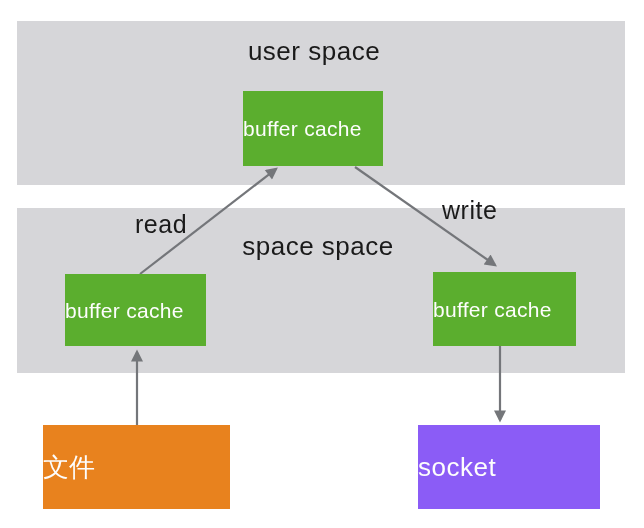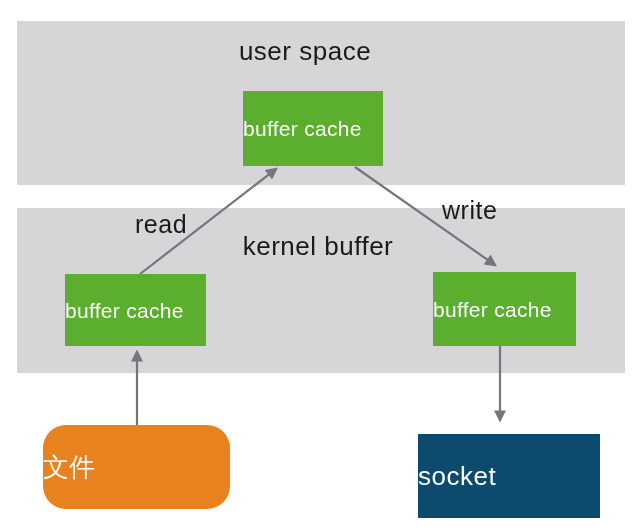--- a/index.html
+++ b/index.html
@@ -22,21 +22,21 @@
   .band-kernel { top: 208px; height: 165px; }
   .band-label {
     position: absolute;
     width: 608px;
     text-align: center;
     font-size: 26px;
     color: #1a1a1a;
     letter-spacing: 0.5px;
     line-height: 1;
   }
-  .band-label-user   { left: 1px; top: 38px; }
+  .band-label-user   { left: 10px; top: 38px; }
   .band-label-kernel { left: 14px; top: 233px; }
   .node {
     position: absolute;
     display: flex;
     align-items: center;
     justify-content: flex-start;
     color: #fdfdfd;
     line-height: 1;
   }
   .node-bc { font-size: 21px; letter-spacing: 0.3px; }
@@ -64,21 +64,21 @@
 </style>
 </head>
 <body>
 
 <div class="canvas">
 
   <div class="band band-user" style="background-color: rgb(214, 214, 217);"></div>
   <div class="band band-kernel" style="background-color: rgb(214, 214, 217);"></div>
 
   <div class="band-label band-label-user" style="color: rgb(26, 26, 26);">user space</div>
-  <div class="band-label band-label-kernel" style="color: rgb(26, 26, 26);">kernel buffer</div>
+  <div class="band-label band-label-kernel" style="color: rgb(26, 26, 26);">space space</div>
 
   <svg class="arrows" width="644" height="528" viewBox="0 0 644 528" xmlns="http://www.w3.org/2000/svg">
     <defs>
       <marker id="arrowhead" markerUnits="userSpaceOnUse" markerWidth="14" markerHeight="12" viewBox="0 0 10 10" refX="8" refY="5" orient="auto">
         <path d="M0,0 L10,5 L0,10 Z" style="fill: rgb(116, 118, 122);"></path>
       </marker>
     </defs>
     <line class="arrow-line" x1="140" y1="274" x2="276" y2="169" marker-end="url(#arrowhead)" style="stroke: rgb(116, 118, 122);"></line>
     <line class="arrow-line" x1="355" y1="167" x2="495" y2="265" marker-end="url(#arrowhead)" style="stroke: rgb(116, 118, 122);"></line>
     <line class="arrow-line" x1="137" y1="425" x2="137" y2="352" marker-end="url(#arrowhead)" style="stroke: rgb(116, 118, 122);"></line>
@@ -90,24 +90,24 @@
   </div>
 
   <div class="node node-bc node-bc-left" style="background-color: rgb(91, 174, 46); color: rgb(253, 253, 253);">
     <span>buffer cache</span>
   </div>
 
   <div class="node node-bc node-bc-right" style="background-color: rgb(91, 174, 46); color: rgb(253, 253, 253);">
     <span>buffer cache</span>
   </div>
 
-  <div class="node node-file" style="background-color: rgb(232, 130, 30); color: rgb(253, 253, 253); border-radius: 23px;">
+  <div class="node node-file" style="background-color: rgb(232, 130, 30); color: rgb(253, 253, 253);">
     <span>文件</span>
   </div>
 
-  <div class="node node-socket" style="background-color: #0c4a6e; color: rgb(253, 253, 253); margin-top: 9px;">
+  <div class="node node-socket" style="background-color: #8b5cf6; color: rgb(253, 253, 253);">
     <span>socket</span>
   </div>
 
   <div class="edge-label edge-label-read" style="color: rgb(26, 26, 26);">read</div>
   <div class="edge-label edge-label-write" style="color: rgb(26, 26, 26);">write</div>
 
 </div>
 
 </body></html>

